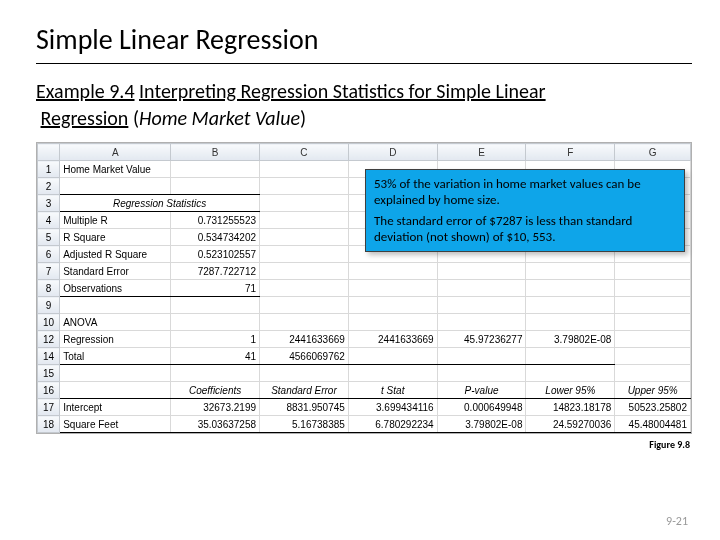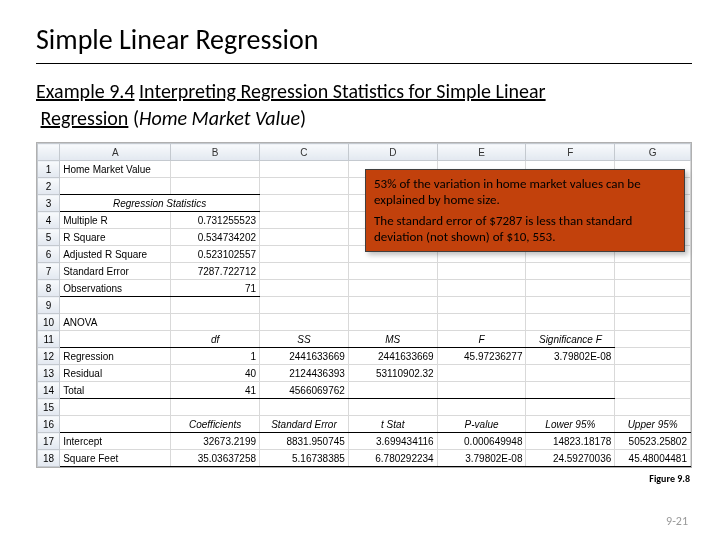--- a/index.html
+++ b/index.html
@@ -71,21 +71,21 @@
   }
   .num { text-align: right; }
   .center { text-align: center; font-style: italic; }
   .bb { border-bottom: 1px solid #000 !important; }
   .bt { border-top: 1px solid #000 !important; }
   .callout {
     position: absolute;
     top: 26px;
     right: 6px;
     width: 320px;
-    background: #c2410c;
+    background: #0ea5e9;
     border: 1px solid #3f3f3f;
     padding: 6px 8px;
     font-family: Calibri, Arial, sans-serif;
     font-size: 13px;
     line-height: 1.25;
     box-shadow: 3px 3px 5px rgba(0,0,0,0.25);
   }
   .callout p { margin: 0 0 4px 0; }
   .callout p:last-child { margin-bottom: 0; }
   .figcap {
@@ -229,47 +229,27 @@
             <td class="rowhdr">10</td>
             <td>ANOVA</td>
             <td></td>
             <td></td>
             <td></td>
             <td></td>
             <td></td>
             <td></td>
           </tr>
       <tr>
-            <td class="rowhdr">11</td>
-            <td class="bb"></td>
-            <td class="center bb">df</td>
-            <td class="center bb">SS</td>
-            <td class="center bb">MS</td>
-            <td class="center bb">F</td>
-            <td class="center bb">Significance F</td>
-            <td></td>
-          </tr>
-      <tr>
             <td class="rowhdr">12</td>
             <td>Regression</td>
             <td class="num">1</td>
             <td class="num">2441633669</td>
             <td class="num">2441633669</td>
             <td class="num">45.97236277</td>
             <td class="num">3.79802E-08</td>
-            <td></td>
-          </tr>
-      <tr>
-            <td class="rowhdr">13</td>
-            <td>Residual</td>
-            <td class="num">40</td>
-            <td class="num">2124436393</td>
-            <td class="num">53110902.32</td>
-            <td></td>
-            <td></td>
             <td></td>
           </tr>
       <tr>
             <td class="rowhdr">14</td>
             <td class="bb bt">Total</td>
             <td class="num bb bt">41</td>
             <td class="num bb bt">4566069762</td>
             <td class="bb bt"></td>
             <td class="bb bt"></td>
             <td class="bb bt"></td>

